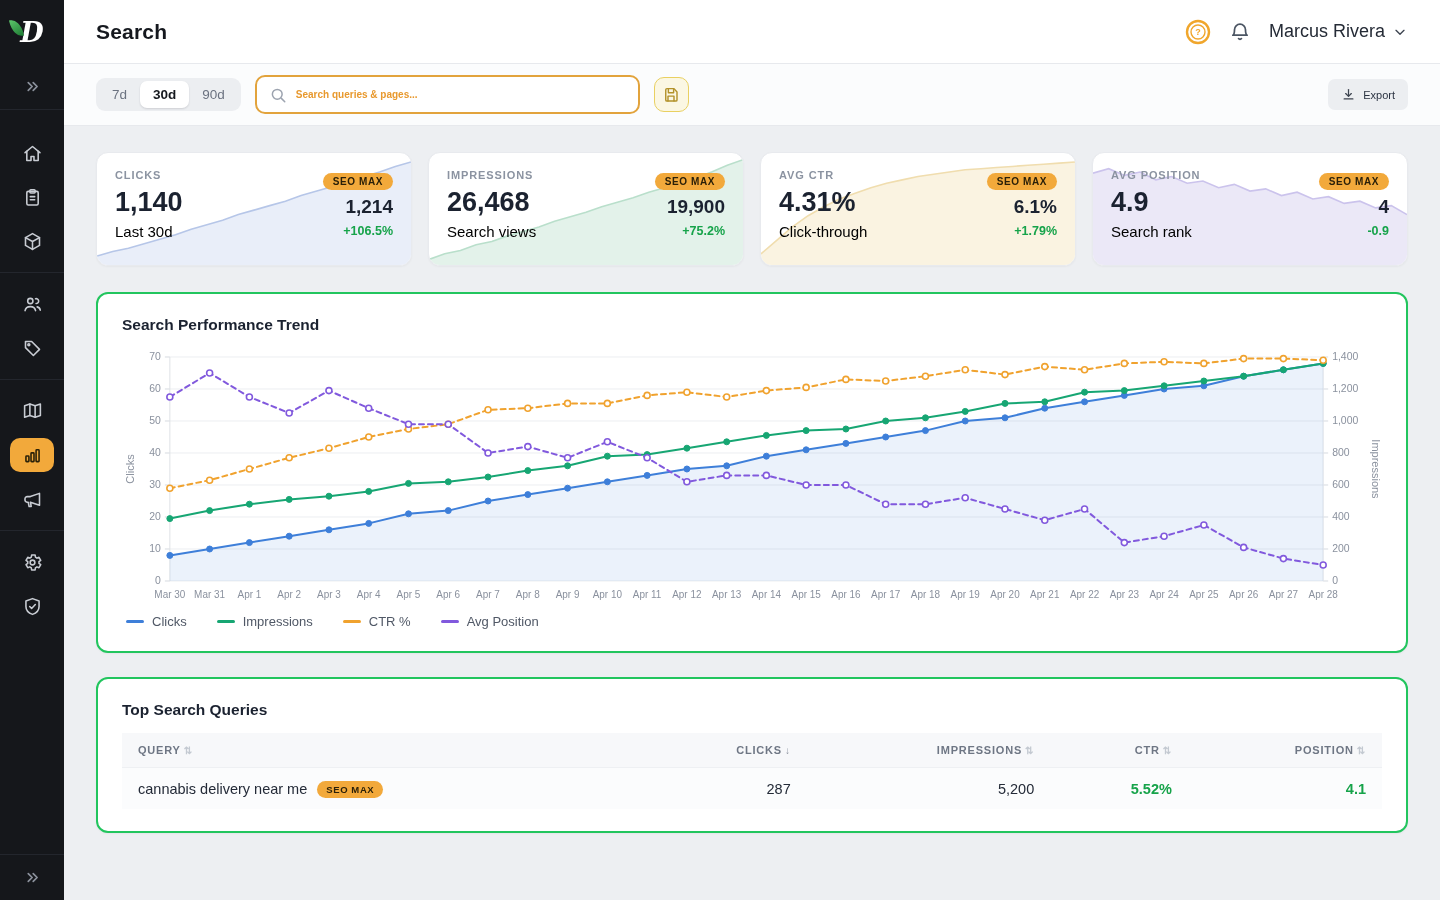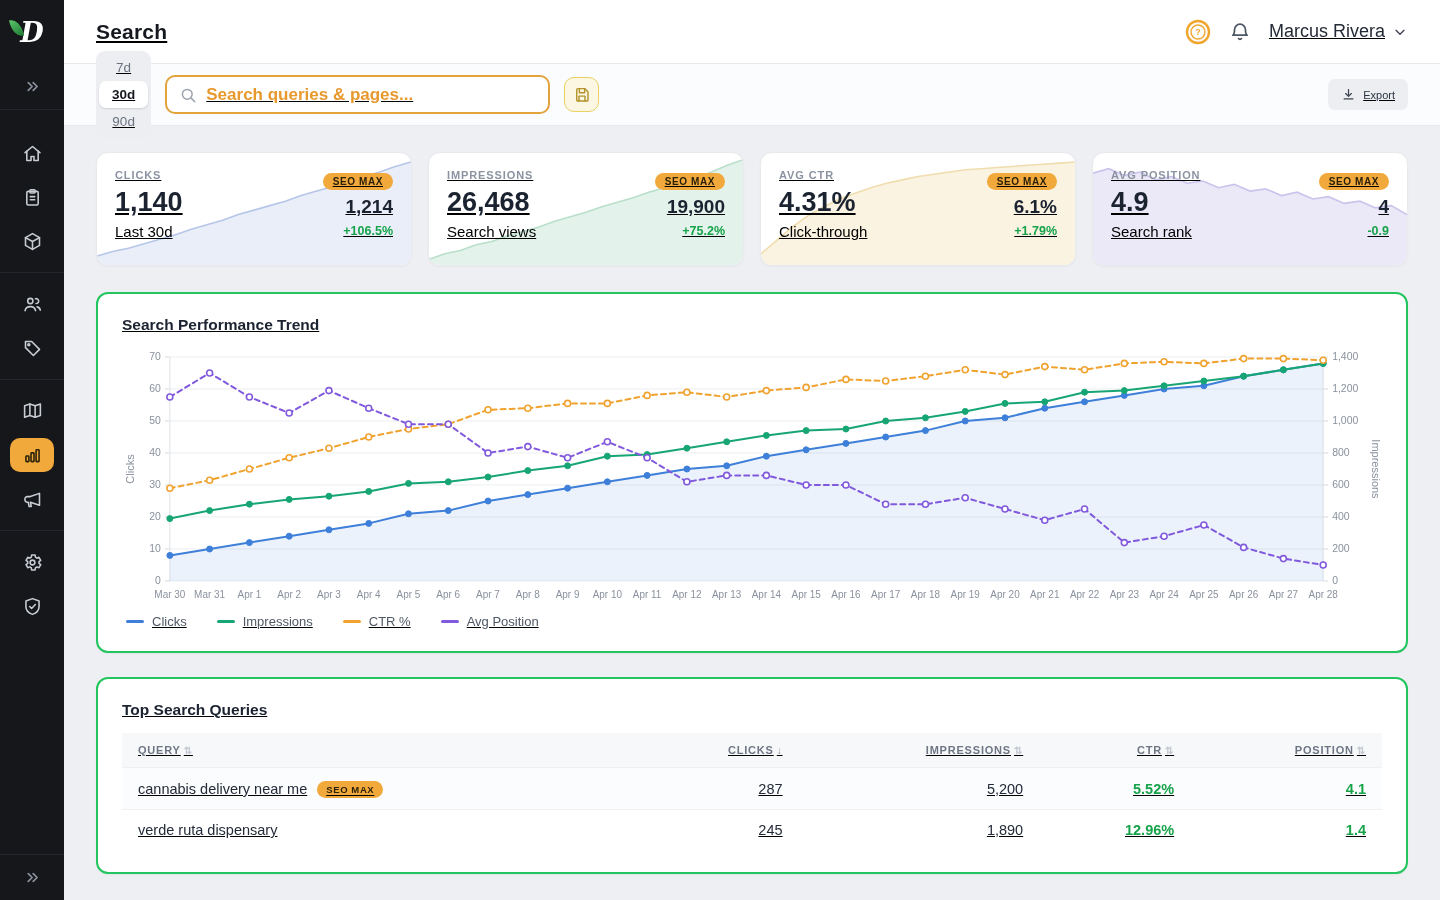--- a/index.html
+++ b/index.html
@@ -15,37 +15,37 @@
   .collapse { width:64px; padding:14px 0; display:flex; justify-content:center; color:#8b919c; cursor:pointer; border-bottom:1px solid #23262d; }
   .collapse.bottom { margin-top:auto; border-bottom:none; border-top:1px solid #23262d; }
   .side-nav { display:flex; flex-direction:column; align-items:center; width:100%; padding-top:26px; }
   .side-group { display:flex; flex-direction:column; align-items:center; gap:10px; padding:0 0 14px; margin-bottom:14px; width:100%; border-bottom:1px solid #23262d; }
   .side-group:last-child { border-bottom:none; }
   .side-item { width:44px; height:34px; border-radius:10px; display:flex; align-items:center; justify-content:center; color:#c8ccd3; cursor:pointer; }
   .side-item svg { width:21px; height:21px; }
   .side-item.active { background:#f2a93b; color:#2a2108; }
 
   
-  .main-col { flex:1; display:flex; flex-direction:column; min-width:0;text-decoration:underline; }
+  .main-col { flex:1; display:flex; flex-direction:column; min-width:0; }
 
   
   .topbar { height:64px; background:#ffffff; border-bottom:1px solid #e7e9ed; display:flex; align-items:center; padding:0 32px; flex-shrink:0; }
   .page-title { font-size:21px; font-weight:bold; color:#15181e; letter-spacing:.2px; }
   .topbar-right { margin-left:auto; display:flex; align-items:center; gap:18px; }
   .help-btn, .bell-btn { background:none; border:none; cursor:pointer; display:flex; align-items:center; }
   .user-chip { display:flex; align-items:center; gap:7px; cursor:pointer; }
   .user-name { font-size:18px; color:#252b36; }
 
   
   .toolbar { height:62px; background:#fbfcfd; border-bottom:1px solid #e7e9ed; display:flex; align-items:center; padding:0 32px; gap:14px; flex-shrink:0; }
-  .seg { background:#eceef1; border-radius:9px; padding:3px; display:flex;flex-direction:column; }
+  .seg { background:#eceef1; border-radius:9px; padding:3px; display:flex; }
   .seg button { border:none; background:transparent; font-family:inherit; font-size:13.5px; color:#6b7280; padding:6px 13px; border-radius:7px; cursor:pointer; }
   .seg button.active { background:#ffffff; color:#15181e; font-weight:bold; box-shadow:0 1px 2px rgba(20,24,33,.14); }
   .search-wrap { width:385px; height:39px; border:2px solid #e2a33c; border-radius:10px; background:#fff; display:flex; align-items:center; padding:0 12px; gap:9px; }
-  .search-wrap input { border:none; outline:none; flex:1; font-family:inherit; font-size:17px; font-weight:bold; color:#0f766e; background:transparent; }
+  .search-wrap input { border:none; outline:none; flex:1; font-family:inherit; font-size:10px; font-weight:bold; color:#0f766e; background:transparent; }
   .search-wrap input::placeholder { color:#e8992e; font-weight:bold; }
   .save-btn { width:35px; height:35px; border-radius:10px; border:1.5px solid #e9d061; background:#fbf7e3; display:flex; align-items:center; justify-content:center; cursor:pointer; }
   .export-btn { margin-left:auto; height:31px; border:none; border-radius:7px; background:#eceef1; color:#2b3342; font-family:inherit; font-size:11px; display:flex; align-items:center; gap:7px; padding:0 13px; cursor:pointer; }
 
   
   .content { flex:1; overflow:hidden; padding:26px 32px; }
   .cards-row { display:flex; gap:16px; margin-bottom:26px; }
   .stat-card { position:relative; flex:1; height:114px; background:#fff; border:1px solid #e8eaee; border-radius:12px; overflow:hidden; box-shadow:0 1px 2px rgba(23,28,38,.04); }
   .stat-card .spark { position:absolute; inset:0; width:100%; height:100%; }
   .stat-card .inner { position:relative; display:flex; justify-content:space-between; padding:16px 18px 14px; height:100%; }
@@ -545,26 +545,19 @@
               </tr>
             </thead>
           <tbody id="tbl-body">
               <tr>
                 <td><span>cannabis delivery near me</span><span class="q-badge"><span class="seo-badge">SEO MAX</span></span></td>
                 <td>287</td>
                 <td>5,200</td>
                 <td class="green">5.52%</td>
                 <td class="green">4.1</td>
               </tr>
-              <tr>
-                <td><span>verde ruta dispensary</span></td>
-                <td>245</td>
-                <td>1,890</td>
-                <td class="green">12.96%</td>
-                <td class="green">1.4</td>
-              </tr>
             </tbody>
         </table>
       </section>
 
     </main>
   </div>
 </div>
 
 </body></html>

